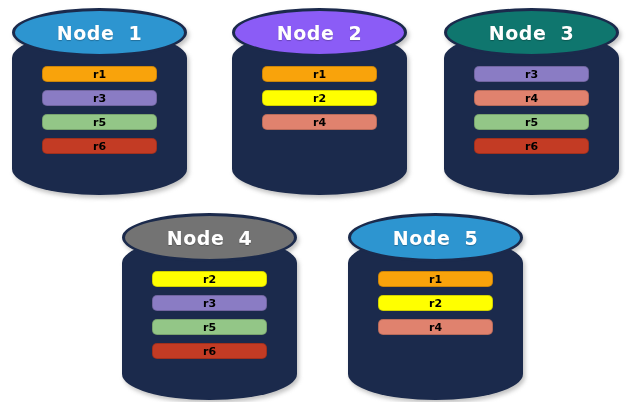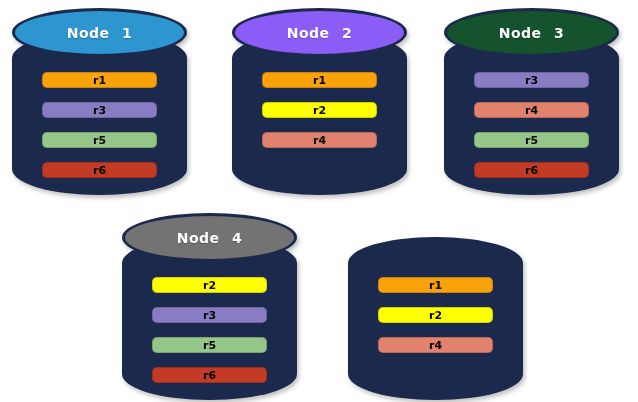--- a/index.html
+++ b/index.html
@@ -37,21 +37,21 @@
     height: 49px;
     border-radius: 50%;
     box-sizing: border-box;
     border: 3px solid transparent;
     display: flex;
     align-items: center;
     justify-content: center;
   }
   .cyl-title {
     color: #ffffff;
-    font-size: 14px;
+    font-size: 19px;
     font-weight: bold;
     letter-spacing: 0.5px;
     word-spacing: 7px;
     text-shadow: 0 1px 1px rgba(0,0,0,0.25);
   }
   .bars {
     position: absolute;
     left: 30px;
     top: 58px;
     width: 115px;
@@ -64,21 +64,20 @@
     border-radius: 5px;
     border: 1px solid rgba(0,0,0,0.18);
     box-sizing: border-box;
     display: flex;
     align-items: center;
     justify-content: center;
     font-size: 11px;
     font-weight: bold;
     color: #000000;
     line-height: 1;
-    margin-top: 6px;
   }
   
   .pos-node-1 { left: 12px;  top: 8px; }
   .pos-node-2 { left: 232px; top: 8px; }
   .pos-node-3 { left: 444px; top: 8px; }
   .pos-node-4 { left: 122px; top: 213px; }
   .pos-node-5 { left: 348px; top: 213px; }
 </style>
 </head>
 <body>
@@ -105,21 +104,21 @@
     </div>
     <div class="bars">
         <div class="bar" style="background: rgb(249, 163, 11);">r1</div>
         <div class="bar" style="background: rgb(255, 255, 0);">r2</div>
         <div class="bar" style="background: rgb(224, 130, 110);">r4</div>
       </div>
   </div>
 
   <div class="cylinder pos-node-3">
     <div class="cyl-body" style="background: rgb(27, 42, 76);"></div>
-    <div class="cyl-top" style="background: #14532d; border-color: rgb(27, 42, 76);">
+    <div class="cyl-top" style="background: #0f766e; border-color: rgb(27, 42, 76);">
       <span class="cyl-title" style="color: rgb(255, 255, 255);">Node 3</span>
     </div>
     <div class="bars">
         <div class="bar" style="background: rgb(138, 124, 196);">r3</div>
         <div class="bar" style="background: rgb(224, 130, 110);">r4</div>
         <div class="bar" style="background: rgb(147, 198, 135);">r5</div>
         <div class="bar" style="background: rgb(195, 59, 36);">r6</div>
       </div>
   </div>
 
@@ -131,20 +130,23 @@
     <div class="bars">
         <div class="bar" style="background: rgb(255, 255, 0);">r2</div>
         <div class="bar" style="background: rgb(138, 124, 196);">r3</div>
         <div class="bar" style="background: rgb(147, 198, 135);">r5</div>
         <div class="bar" style="background: rgb(195, 59, 36);">r6</div>
       </div>
   </div>
 
   <div class="cylinder pos-node-5">
     <div class="cyl-body" style="background: rgb(27, 42, 76);"></div>
+    <div class="cyl-top" style="background: rgb(45, 149, 208); border-color: rgb(27, 42, 76);">
+      <span class="cyl-title" style="color: rgb(255, 255, 255);">Node 5</span>
+    </div>
     <div class="bars">
         <div class="bar" style="background: rgb(249, 163, 11);">r1</div>
         <div class="bar" style="background: rgb(255, 255, 0);">r2</div>
         <div class="bar" style="background: rgb(224, 130, 110);">r4</div>
       </div>
   </div>
 
 </div>
 
 </body></html>

